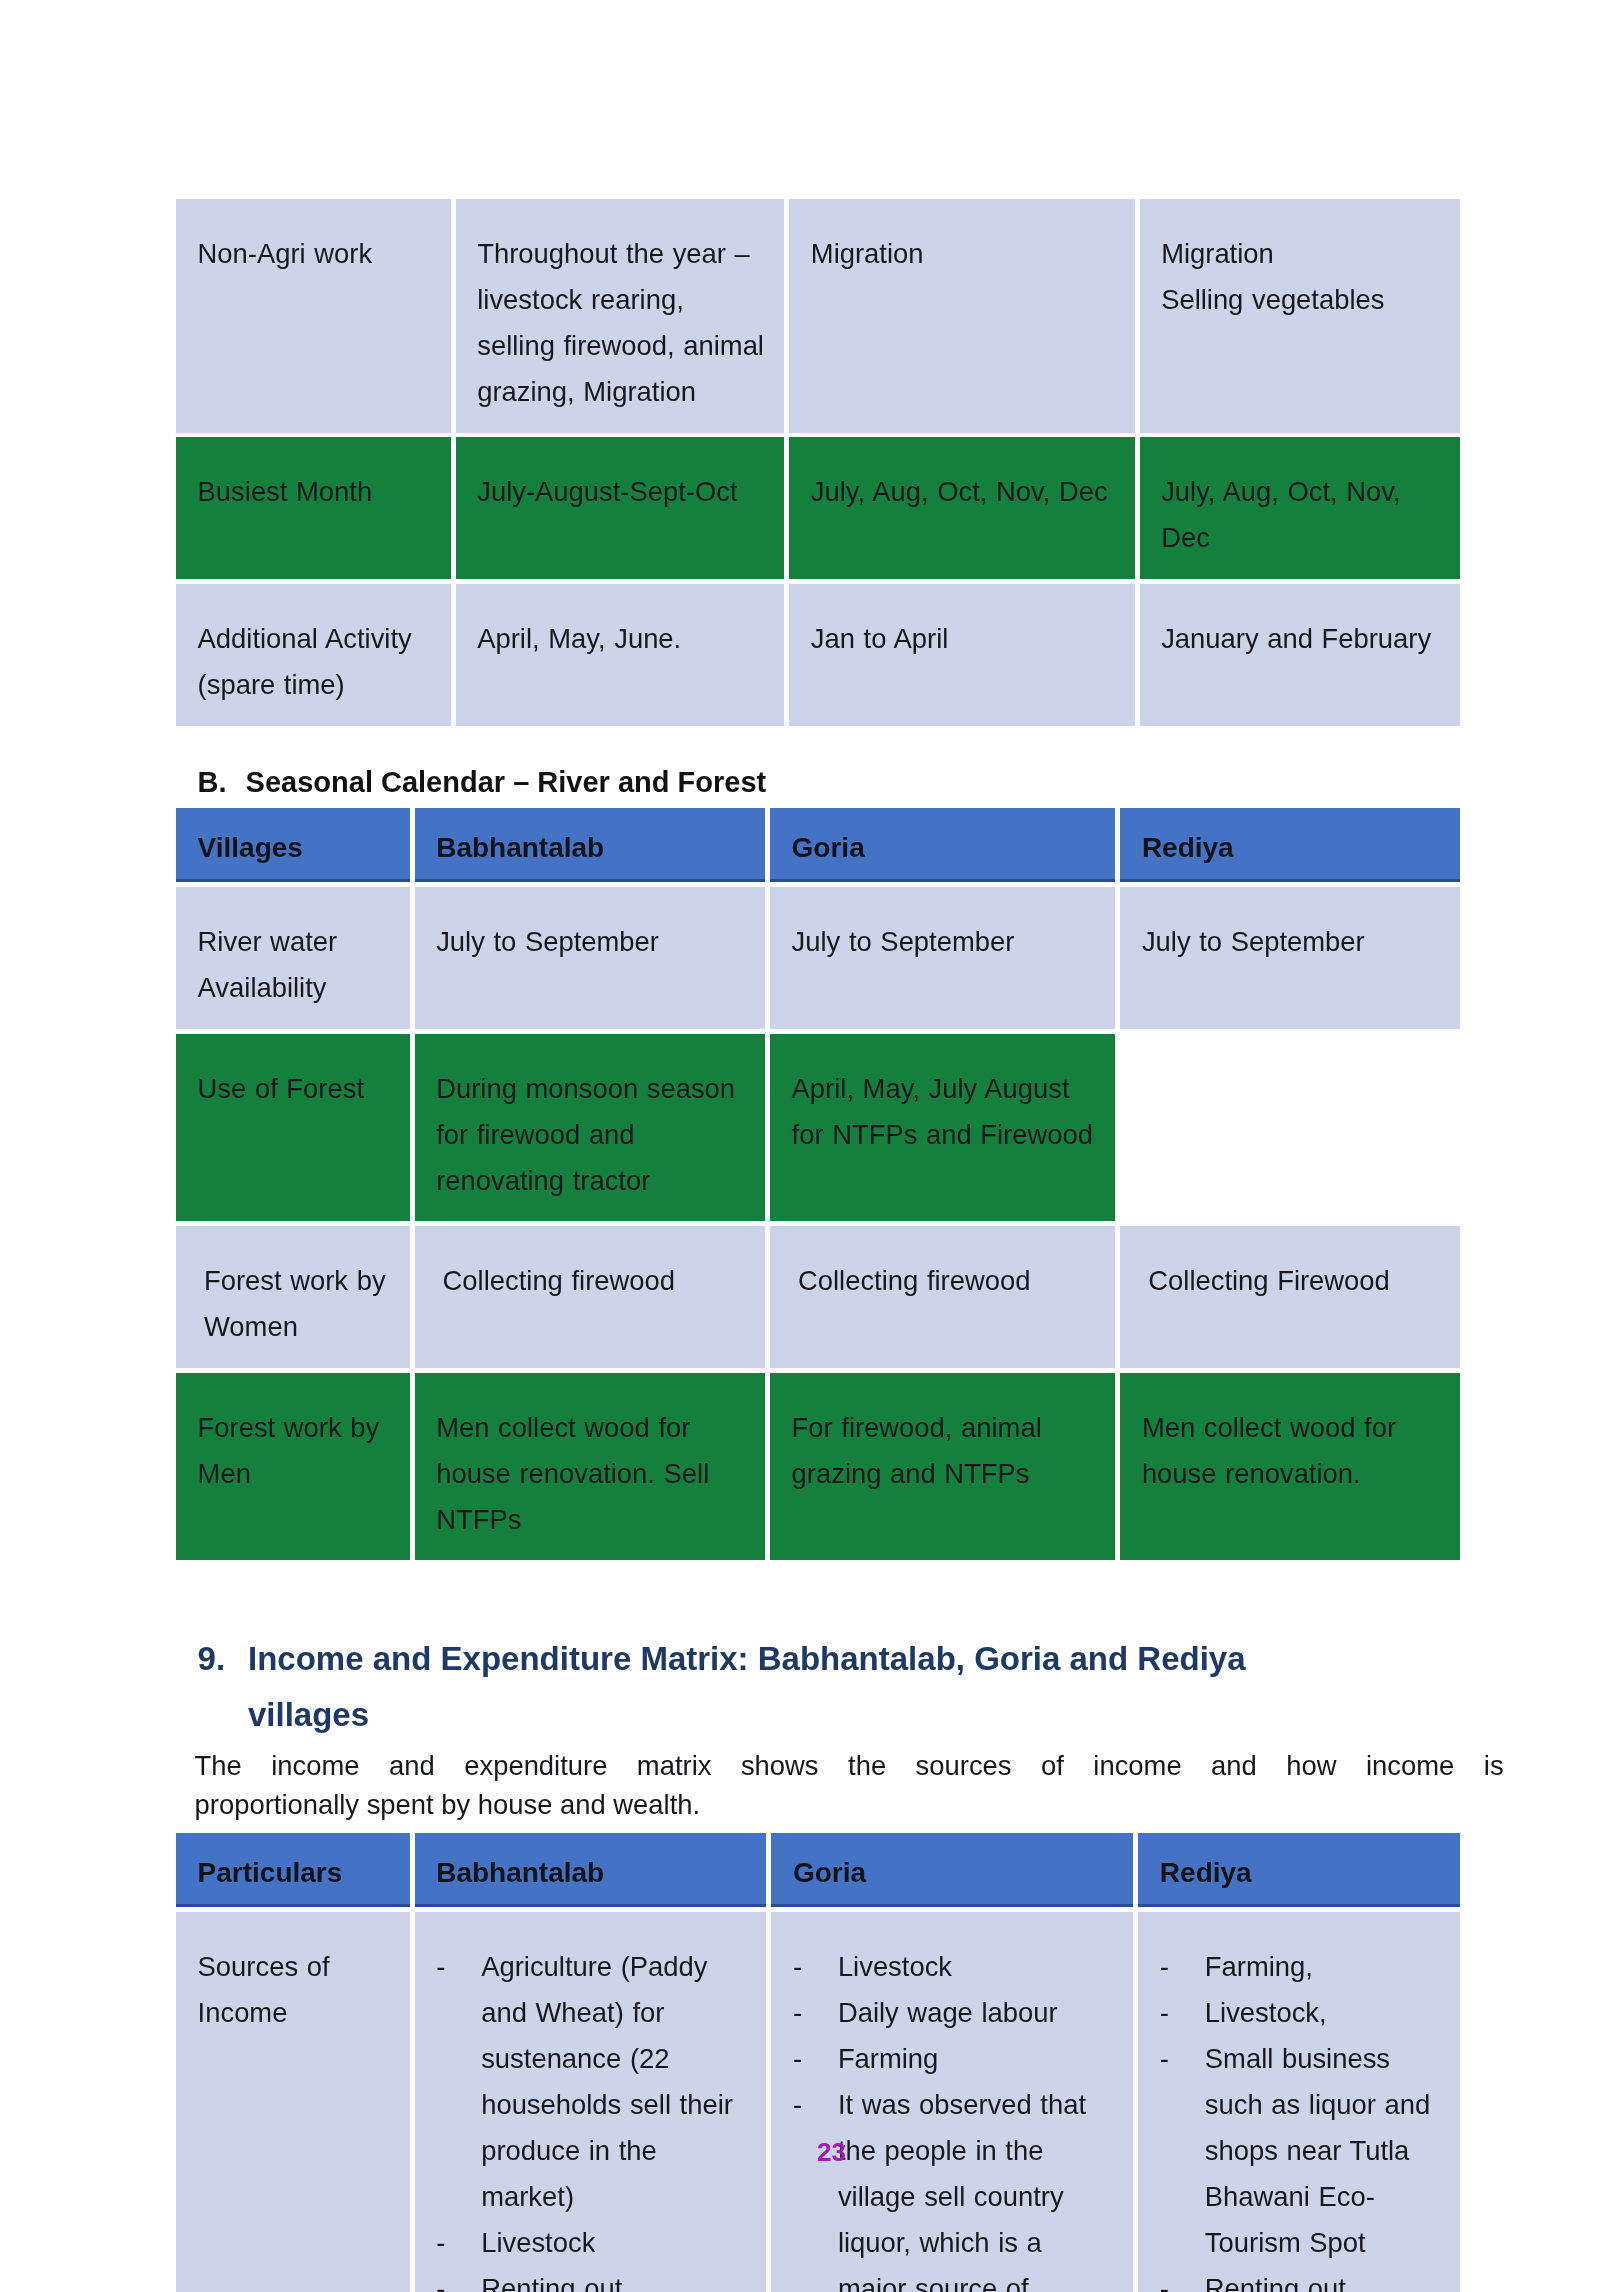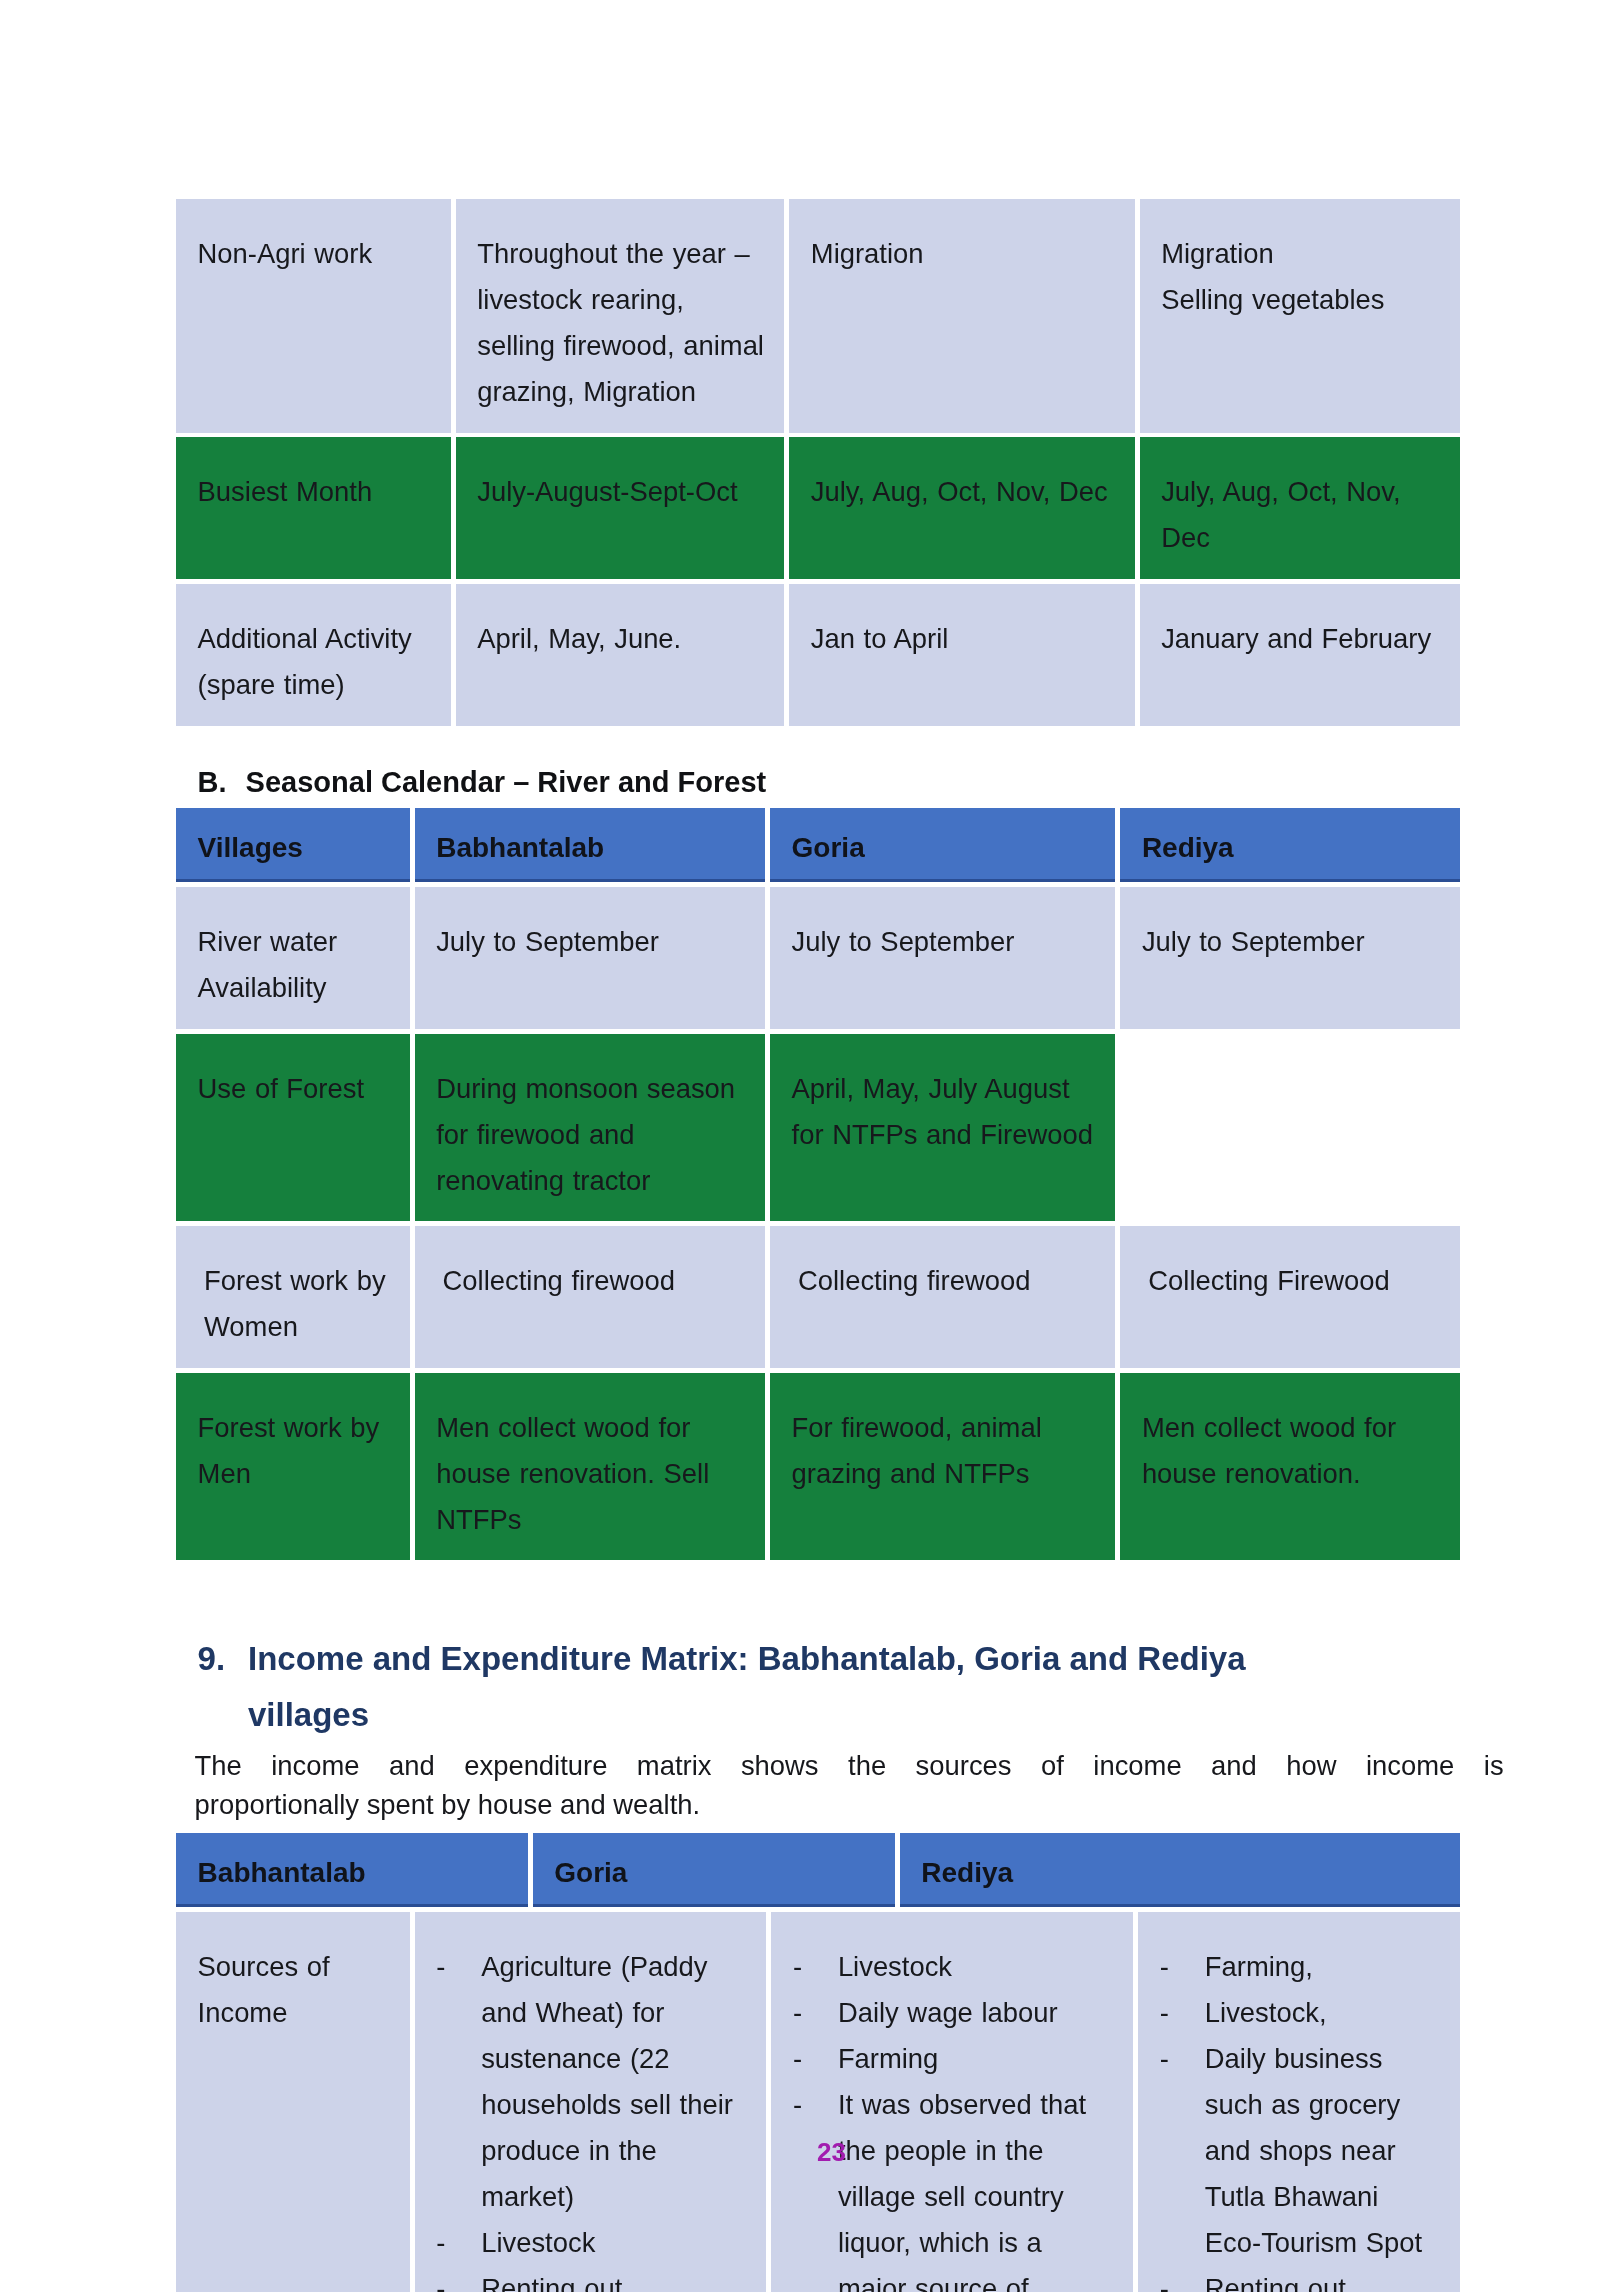--- a/index.html
+++ b/index.html
@@ -227,20 +227,21 @@
       <div>villages</div>
     </div>
 
     <div class="para">
       <div class="jline">The income and expenditure matrix shows the sources of income and how income is</div>
       <div>proportionally spent by house and wealth.</div>
     </div>
 
     <div class="t3">
       <div class="trow">
+        <div class="hcell cell c1">Particulars</div>
         <div class="hcell cell c2">Babhantalab</div>
         <div class="hcell cell c3">Goria</div>
         <div class="hcell cell c4">Rediya</div>
       </div>
       <div class="trow body">
         <div class="cell dark c1">
             <p>Sources of Income</p>
           </div>
         <div class="cell dark c2">
           <ul class="dlist">
@@ -283,21 +284,21 @@
             <li>
                 <span class="dash">-</span>
                 <span class="txt">Farming,</span>
               </li>
             <li>
                 <span class="dash">-</span>
                 <span class="txt">Livestock,</span>
               </li>
             <li>
                 <span class="dash">-</span>
-                <span class="txt">Daily business such as grocery and shops near Tutla Bhawani Eco-Tourism Spot</span>
+                <span class="txt">Small business such as liquor and shops near Tutla Bhawani Eco-Tourism Spot</span>
               </li>
             <li>
                 <span class="dash">-</span>
                 <span class="txt">Renting out equipment such as Tractor, Pump set</span>
               </li>
           </ul>
         </div>
       </div>
     </div>
 

